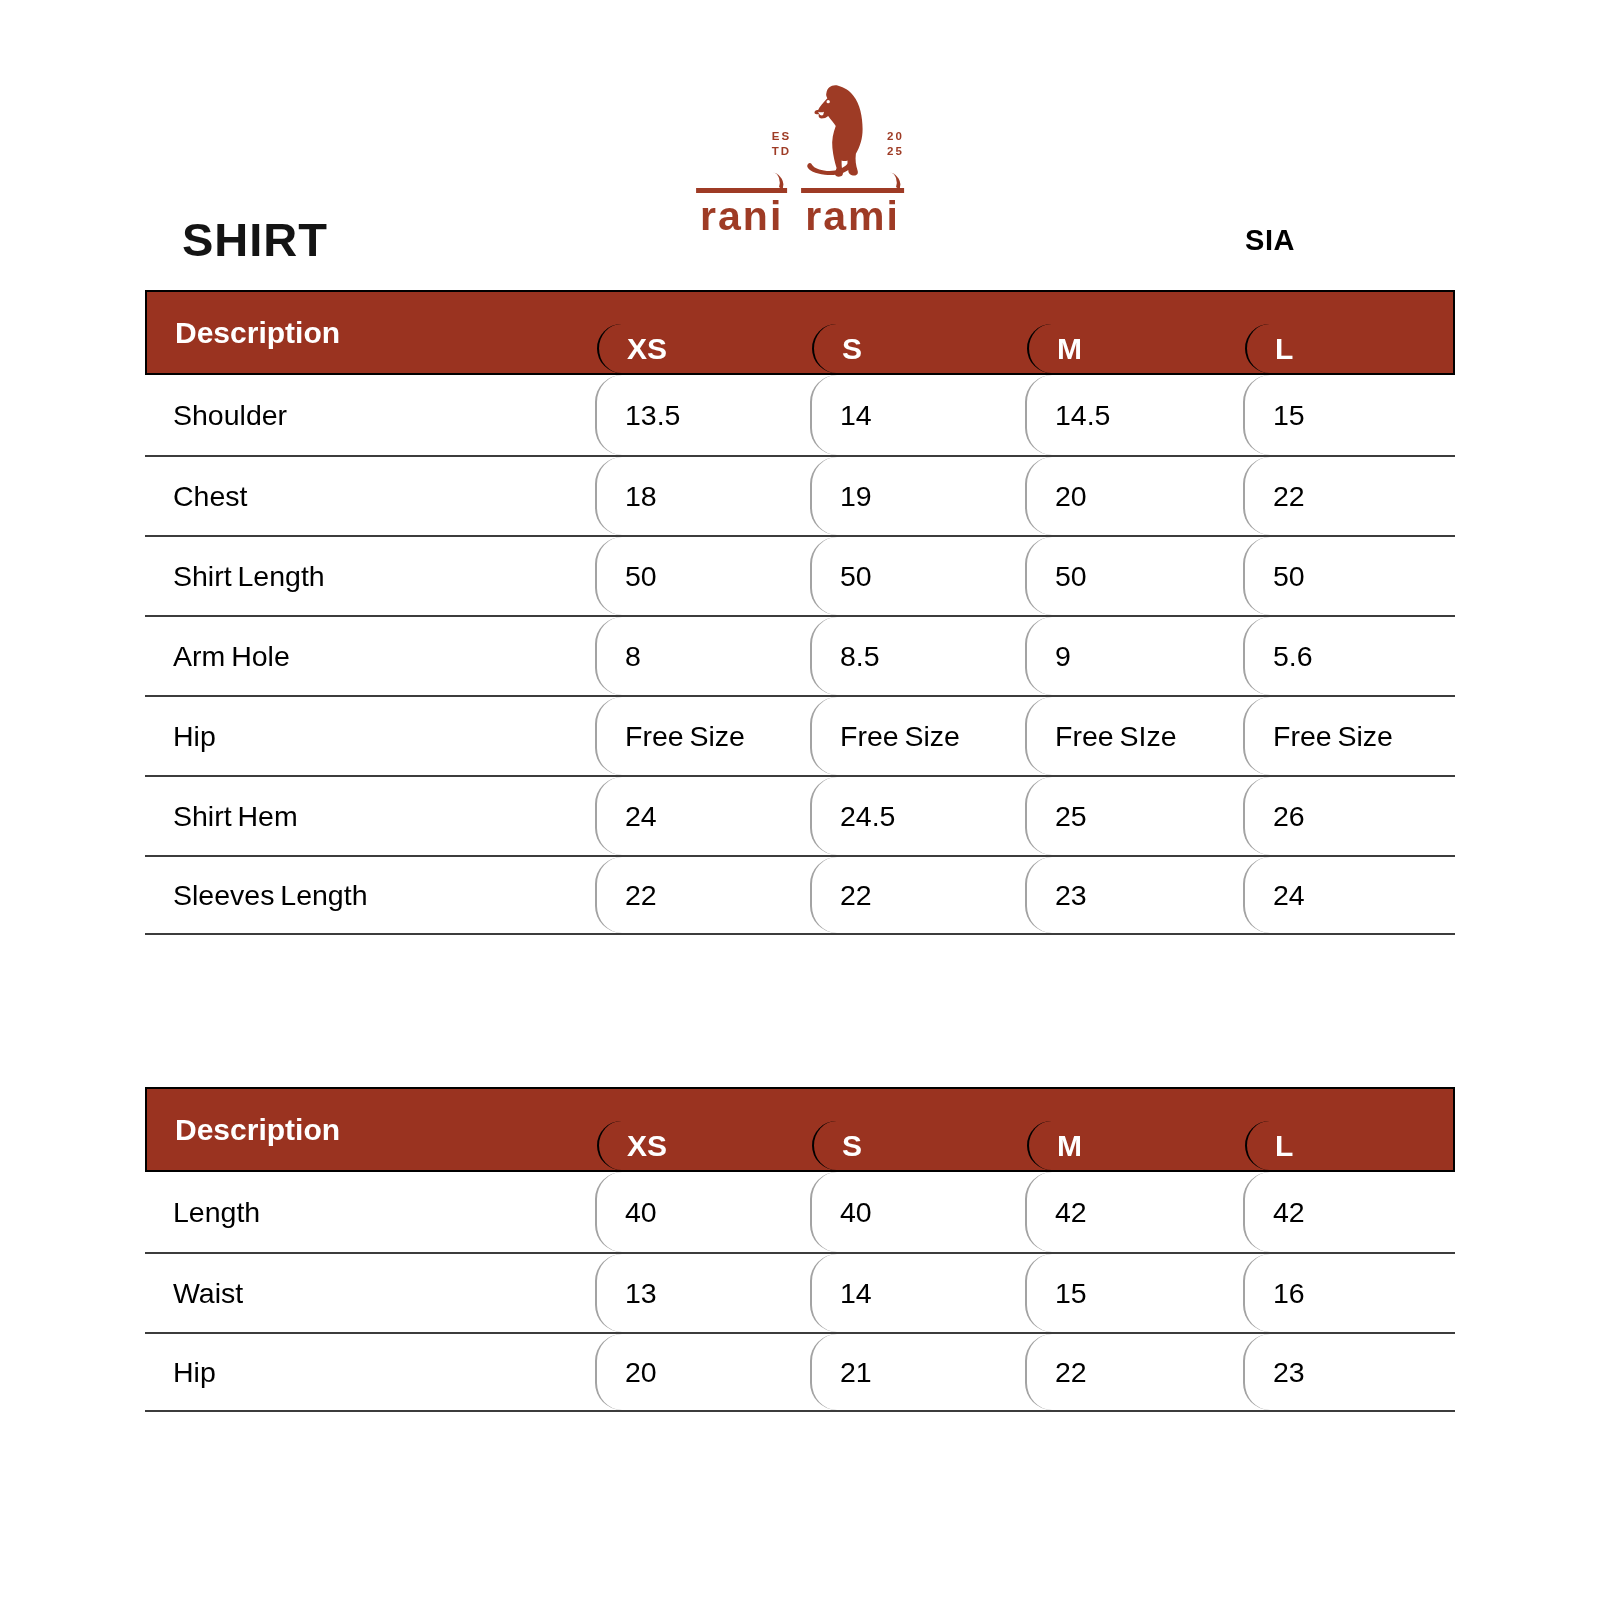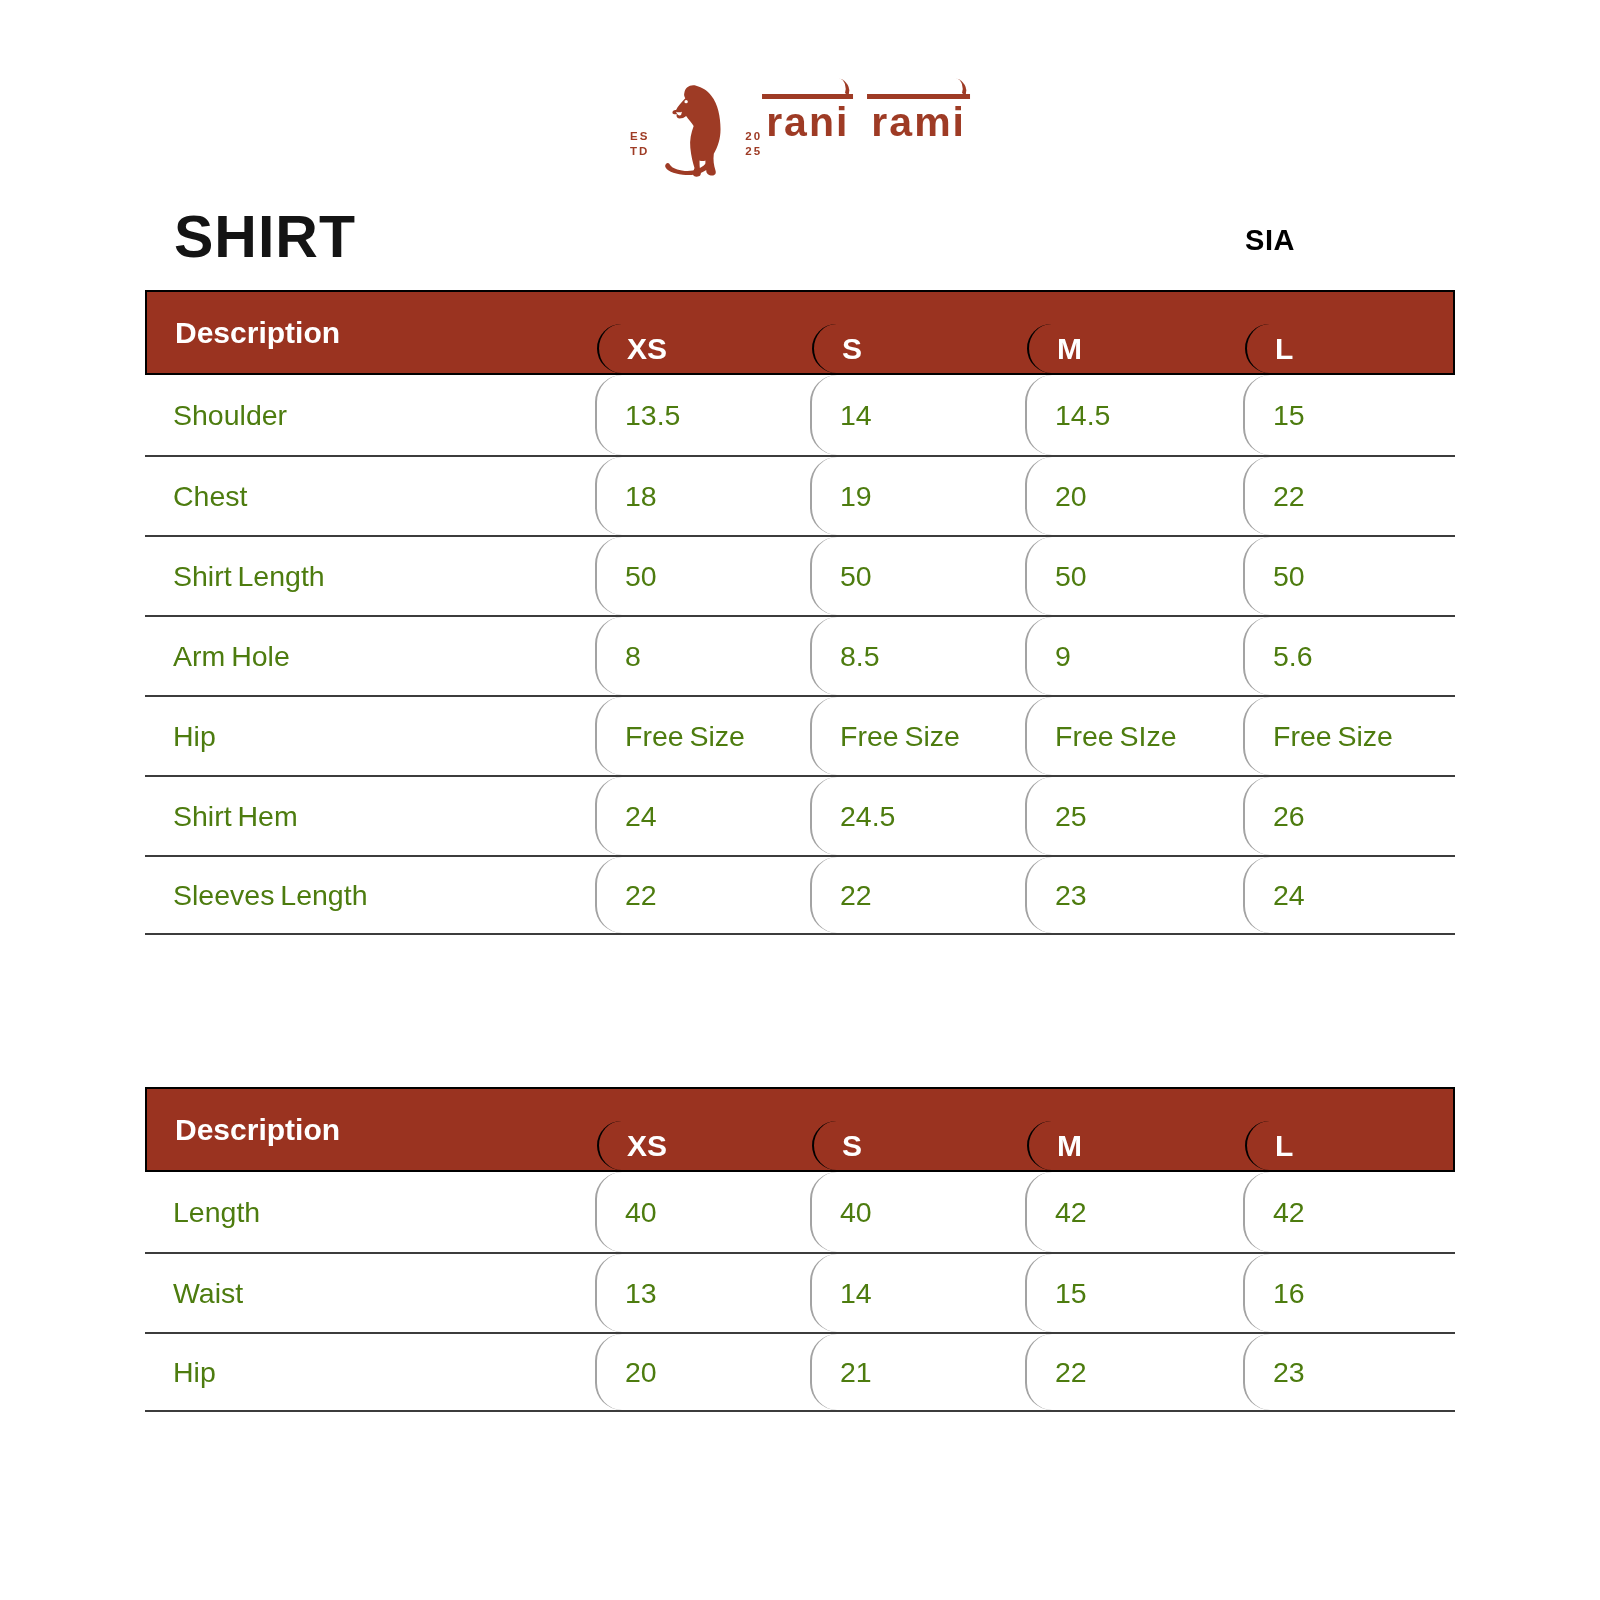--- a/index.html
+++ b/index.html
@@ -3,48 +3,48 @@
 <meta charset="utf-8">
 <style>
   html,body{margin:0;padding:0;background:#ffffff;}
   .page{
     position:relative;width:1600px;height:1600px;background:#ffffff;overflow:hidden;
     font-family:"Liberation Sans","DejaVu Sans",sans-serif;color:#262626;
   }
 
   
   .logo{position:absolute;top:84px;left:50%;transform:translateX(-50%);
-        display:flex;flex-direction:row;align-items:flex-start;}
+        display:flex;flex-direction:column;align-items:flex-end;}
   .logo-row{display:flex;align-items:center;gap:10px;}
   .estd{font-size:11.5px;font-weight:bold;letter-spacing:2px;line-height:1.3;
         color:var(--brand);display:flex;flex-direction:column;margin-top:26px;}
   .tiger{display:block;}
   .wordmark{display:flex;gap:14px;margin-top:10px;}
   .word{position:relative;display:inline-block;color:var(--brand);
         font-size:41px;font-weight:bold;letter-spacing:2px;line-height:1;
         border-top:5px solid var(--brand);padding:3px 4px 0 4px;}
   .tick{position:absolute;top:-19px;right:2px;width:10px;height:13px;
         border-right:4px solid var(--brand);border-radius:0 100% 0 0;
         transform:rotate(18deg);}
 
   
-  .title{position:absolute;margin:0;color:var(--title);font-weight:800;
-         font-size:59px;letter-spacing:1px;line-height:1;}
+  .title{position:absolute;margin:8px;color:var(--title);font-weight:800;
+         font-size:47px;letter-spacing:1px;line-height:1;}
   .shirt-title{left:174px;top:208px;}
   .trouser-title{left:174px;top:1006px;}
   .sia{position:absolute;left:1232px;top:224px;width:76px;text-align:center;
        font-size:29px;font-weight:700;letter-spacing:0.5px;color:#000000;}
 
   
   .size-table{position:absolute;left:145px;width:1310px;}
   .t-row{display:grid;grid-template-columns:450px 215px 215px 218px 212px;}
   .t-head{background:var(--header-bg);border:2px solid #000;height:85px;
           box-sizing:border-box;color:#fff;font-weight:700;font-size:30px;}
   .t-head .t-cell + .t-cell{border-left:2px solid #000;margin-top:32px;}
-  .t-body{height:80px;box-sizing:border-box;font-size:28.5px;color:#4d7c0f;}
+  .t-body{height:80px;box-sizing:border-box;font-size:28.5px;color:#000000;}
   .t-body + .t-body{border-top:2px solid #3c3c3c;}
   .t-body:last-child{border-bottom:2px solid #3c3c3c;}
   .t-body .t-cell + .t-cell{border-left:2px solid #a3a3a3;}
   .t-cell{display:flex;align-items:center;padding-left:28px;box-sizing:border-box;
           white-space:nowrap;overflow:hidden;word-spacing:-2px;border-radius:27px;}
   .shirt{top:290px;}
   .trouser{top:1087px;}
 </style>
 </head>
 <body>

